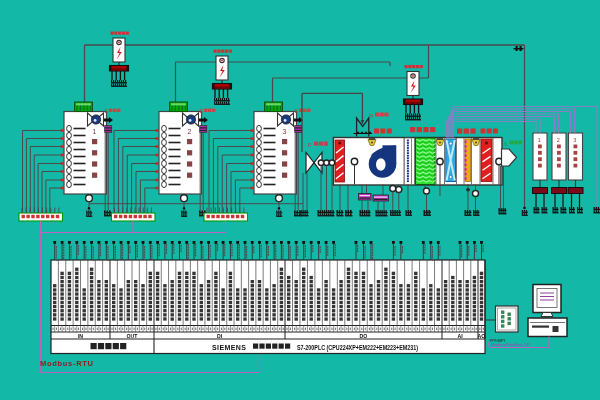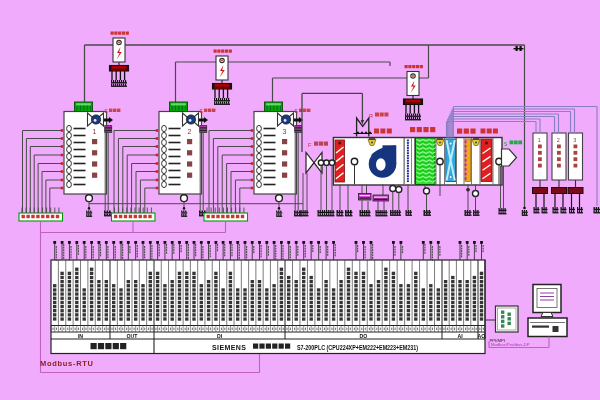--- a/index.html
+++ b/index.html
@@ -1,15 +1,15 @@
 <!DOCTYPE html>
 <html><head><meta charset="utf-8">
 <style>
 html,body{margin:0;padding:0;background:#fff;}
-#wrap{position:relative;width:600px;height:400px;overflow:hidden;background:#f0abfc;}
+#wrap{position:relative;width:600px;height:400px;overflow:hidden;background:#14b8a6;}
 svg{filter:blur(0.35px);}
 </style></head>
 <body>
 <div id="wrap">
 <svg width="600" height="400" viewBox="0 0 600 400">
 <g>
         <line x1="84.5" y1="45" x2="524.5" y2="45" stroke="#4a4a4a" stroke-width="1.3"></line>
         <line x1="84.5" y1="45" x2="84.5" y2="102" stroke="#4a4a4a" stroke-width="1.3"></line>
         <line x1="428.5" y1="45" x2="428.5" y2="78" stroke="#4a4a4a" stroke-width="1.2"></line>
         <line x1="524.5" y1="45" x2="524.5" y2="208" stroke="#4a4a4a" stroke-width="1.2"></line>

